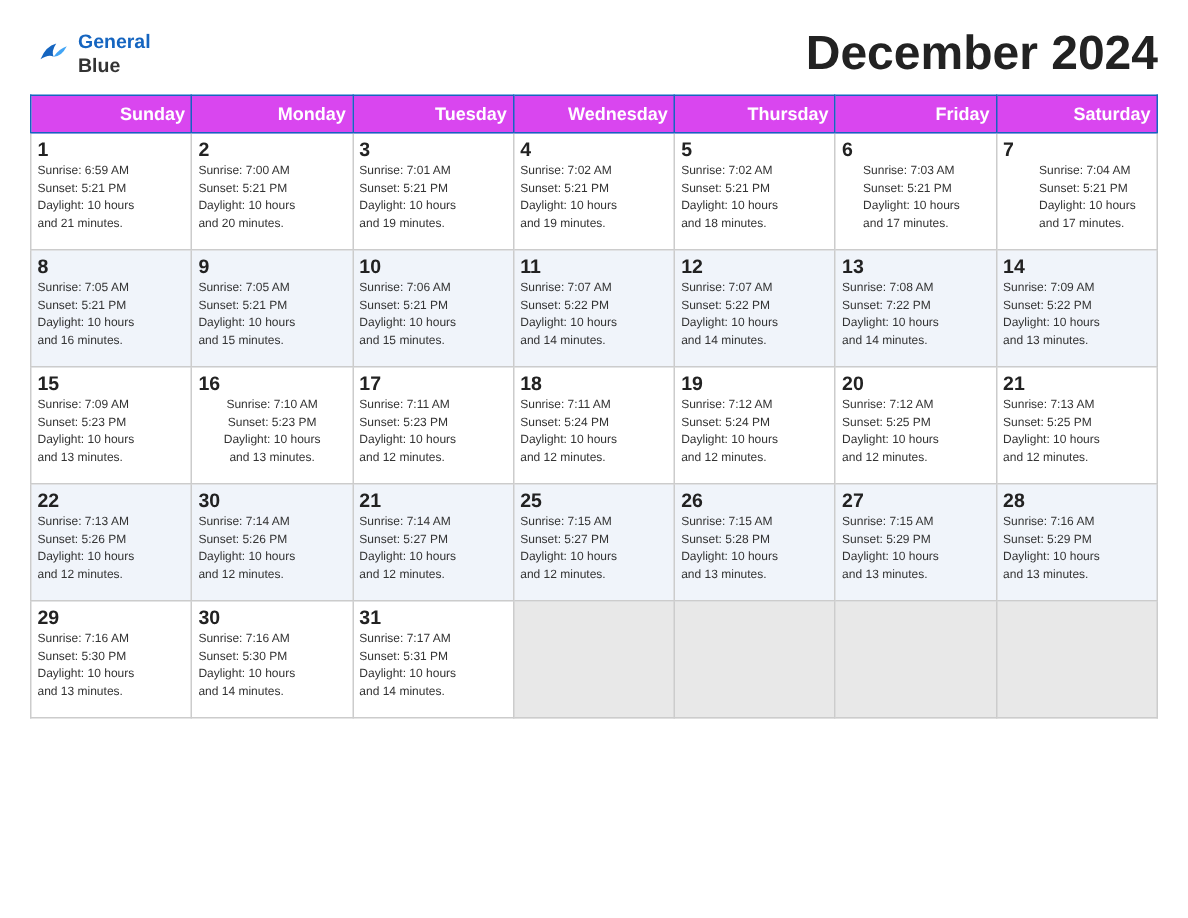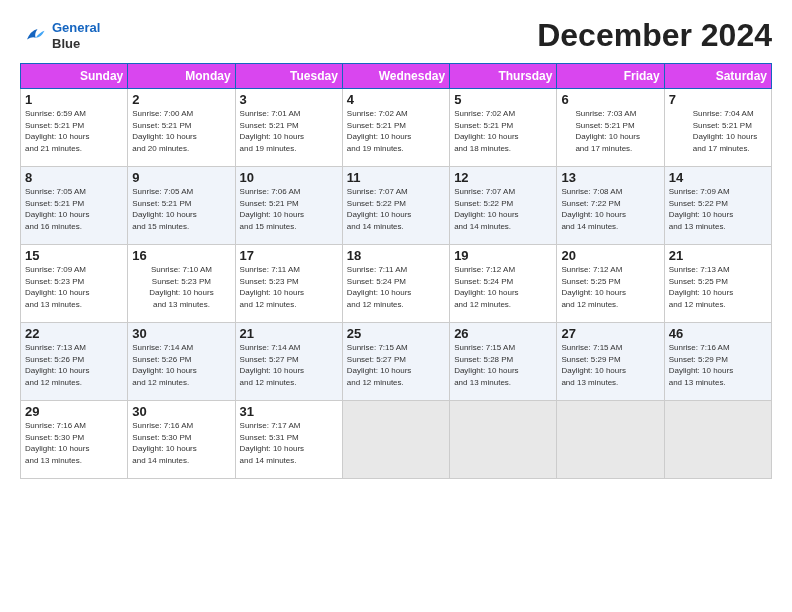--- a/index.html
+++ b/index.html
@@ -323,21 +323,21 @@
 and 13 minutes.</div>
           </td>
           <td>
             <span class="day-num">27</span>
             <div class="day-info" style="white-space: pre-line;">Sunrise: 7:15 AM
 Sunset: 5:29 PM
 Daylight: 10 hours
 and 13 minutes.</div>
           </td>
           <td>
-            <span class="day-num">46</span>
+            <span class="day-num">28</span>
             <div class="day-info" style="white-space: pre-line;">Sunrise: 7:16 AM
 Sunset: 5:29 PM
 Daylight: 10 hours
 and 13 minutes.</div>
           </td>
         </tr>
         <tr>
           <td>
             <span class="day-num">29</span>
             <div class="day-info" style="white-space: pre-line;">Sunrise: 7:16 AM

